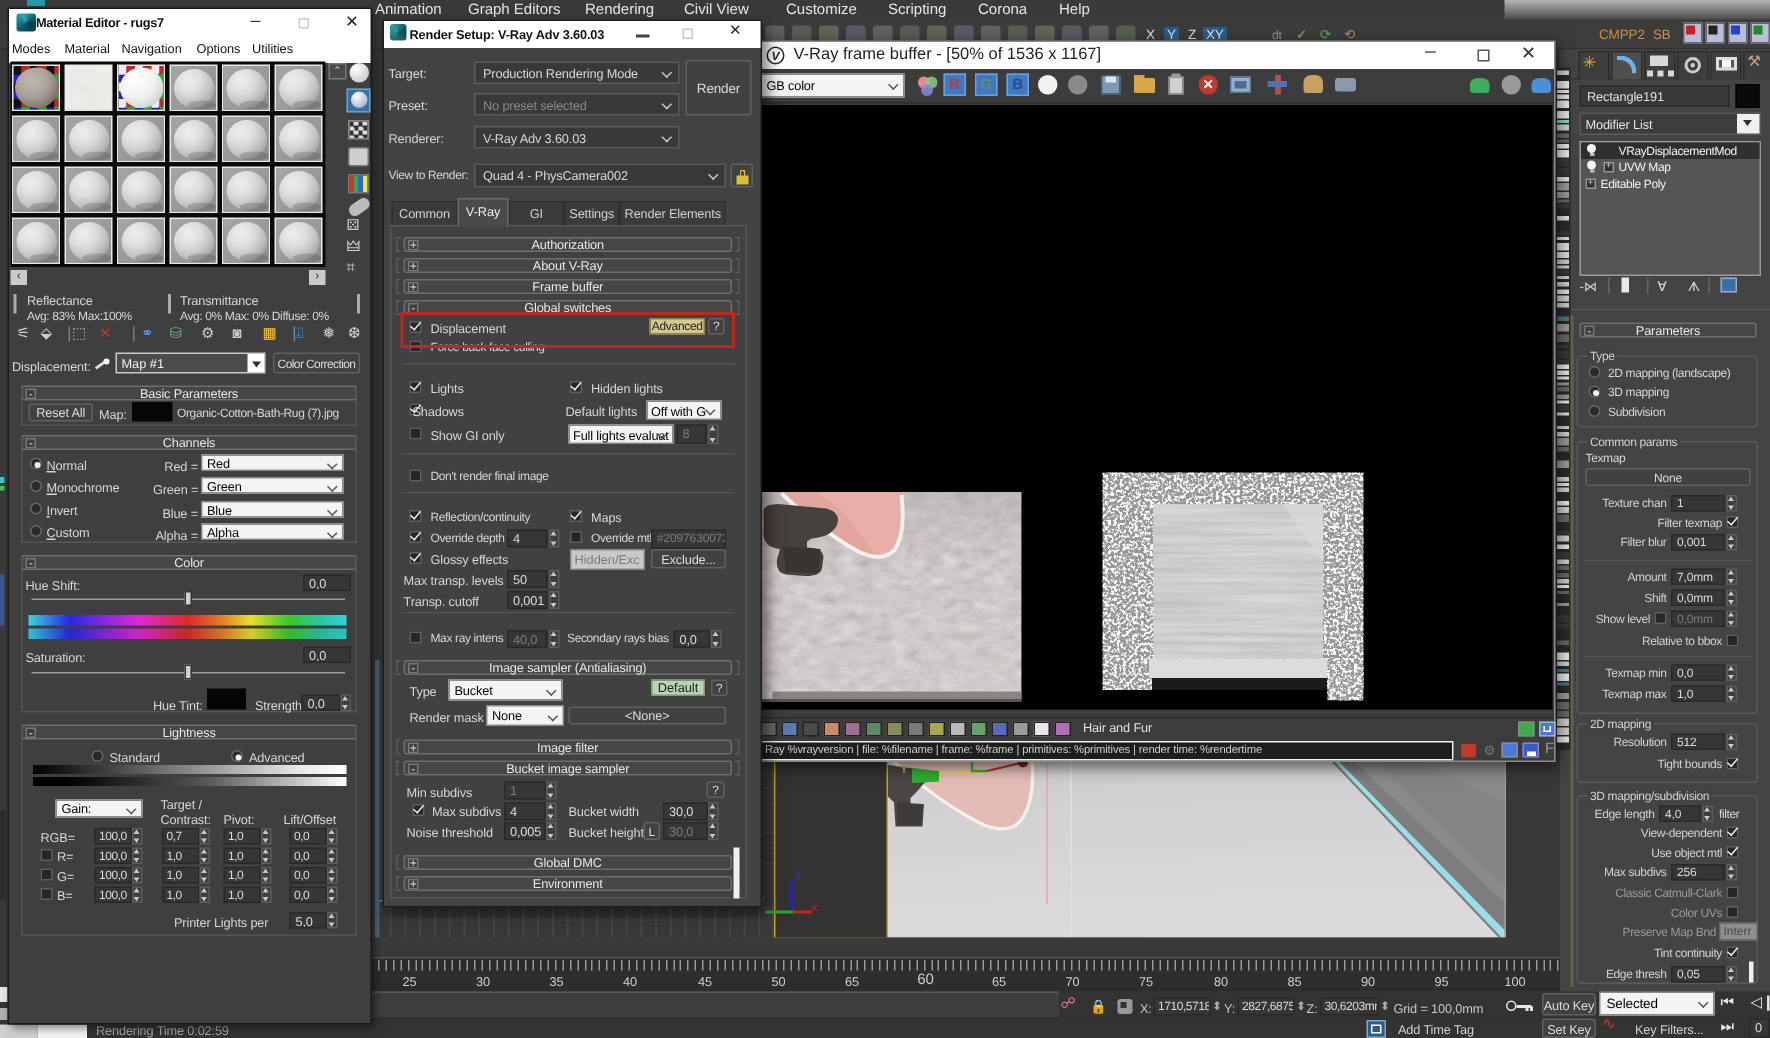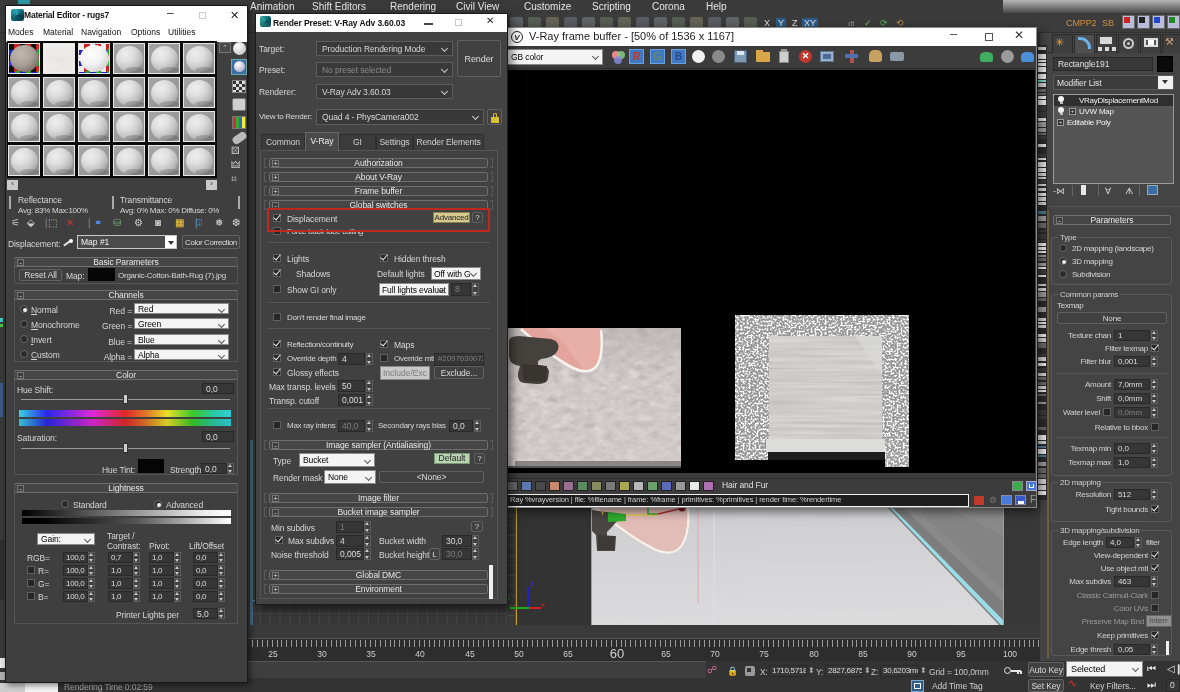--- a/index.html
+++ b/index.html
@@ -28,21 +28,21 @@
 .btn{position:absolute;background:#414141;border:1px solid #616161;border-radius:2px;color:#dcdcdc;
  font-size:8.5px;text-align:center;letter-spacing:-.1px}
 .rad{position:absolute;width:8px;height:8px;border-radius:50%;background:#2a2a2a;border:1px solid #696969}
 .rad.on:before{content:"";position:absolute;left:2px;top:2px;width:4px;height:4px;border-radius:50%;background:#f2f2f2}
 .hl{position:absolute;height:1px;background:#2c2c2c;border-bottom:1px solid #565656}
 .grp{position:absolute;border:1px solid #5a5a5a;border-radius:3px}
 .grp>span{position:absolute;left:6px;top:-5px;background:#434343;padding:0 2px;font-size:8px;letter-spacing:-.25px;color:#d0d0d0;white-space:nowrap}
 </style></head><body>
 <div class="a" style="left:0;top:0;width:1180px;height:14px;background:#3a3a3a"></div>
 <div class="t" style="left:250px;top:2px;font-size:10px;letter-spacing:0;color:#e6e6e6">Animation</div>
-<div class="t" style="left:312px;top:2px;font-size:10px;letter-spacing:0;color:#e6e6e6">Shift Editors</div>
+<div class="t" style="left:312px;top:2px;font-size:10px;letter-spacing:0;color:#e6e6e6">Graph Editors</div>
 <div class="t" style="left:390px;top:2px;font-size:10px;letter-spacing:0;color:#e6e6e6">Rendering</div>
 <div class="t" style="left:456px;top:2px;font-size:10px;letter-spacing:0;color:#e6e6e6">Civil View</div>
 <div class="t" style="left:524px;top:2px;font-size:10px;letter-spacing:0;color:#e6e6e6">Customize</div>
 <div class="t" style="left:592px;top:2px;font-size:10px;letter-spacing:0;color:#e6e6e6">Scripting</div>
 <div class="t" style="left:652px;top:2px;font-size:10px;letter-spacing:0;color:#e6e6e6">Corona</div>
 <div class="t" style="left:706px;top:2px;font-size:10px;letter-spacing:0;color:#e6e6e6">Help</div>
 <div class="a" style="left:1003px;top:0;width:177px;height:13px;background:linear-gradient(#b5b5b5,#4a4a4a)"></div>
 <div class="a" style="left:0;top:14px;width:1180px;height:19px;background:#3c3c3c;border-bottom:1px solid #303030"></div>
 <div class="a" style="left:510px;top:17px;width:13px;height:13px;background:#7f8a92;opacity:.5;border-radius:2px"></div>
 <div class="a" style="left:528px;top:17px;width:13px;height:13px;background:#6f7f6a;opacity:.5;border-radius:2px"></div>
@@ -299,21 +299,21 @@
 <div class="a" style="left:1166.1px;top:640px;width:1px;height:7px;background:#9a9a9a"></div>
 <div class="a" style="left:1171.0px;top:640px;width:1px;height:7px;background:#9a9a9a"></div>
 <div class="a" style="left:1175.9px;top:640px;width:1px;height:7px;background:#9a9a9a"></div>
 <div class="t" style="left:263px;top:649px;width:20px;text-align:center;font-size:8.5px;color:#cfcfcf">25</div>
 <div class="t" style="left:312px;top:649px;width:20px;text-align:center;font-size:8.5px;color:#cfcfcf">30</div>
 <div class="t" style="left:361px;top:649px;width:20px;text-align:center;font-size:8.5px;color:#cfcfcf">35</div>
 <div class="t" style="left:410px;top:649px;width:20px;text-align:center;font-size:8.5px;color:#cfcfcf">40</div>
 <div class="t" style="left:460px;top:649px;width:20px;text-align:center;font-size:8.5px;color:#cfcfcf">45</div>
 <div class="t" style="left:509px;top:649px;width:20px;text-align:center;font-size:8.5px;color:#cfcfcf">50</div>
 <div class="t" style="left:558px;top:649px;width:20px;text-align:center;font-size:8.5px;color:#cfcfcf">65</div>
-<div class="t" style="left:607px;top:649px;width:20px;text-align:center;font-size:13px;color:#cfcfcf">60</div>
+<div class="t" style="left:607px;top:649px;width:20px;text-align:center;font-size:10px;color:#cfcfcf">60</div>
 <div class="t" style="left:656px;top:649px;width:20px;text-align:center;font-size:8.5px;color:#cfcfcf">65</div>
 <div class="t" style="left:705px;top:649px;width:20px;text-align:center;font-size:8.5px;color:#cfcfcf">70</div>
 <div class="t" style="left:754px;top:649px;width:20px;text-align:center;font-size:8.5px;color:#cfcfcf">75</div>
 <div class="t" style="left:804px;top:649px;width:20px;text-align:center;font-size:8.5px;color:#cfcfcf">80</div>
 <div class="t" style="left:853px;top:649px;width:20px;text-align:center;font-size:8.5px;color:#cfcfcf">85</div>
 <div class="t" style="left:902px;top:649px;width:20px;text-align:center;font-size:8.5px;color:#cfcfcf">90</div>
 <div class="t" style="left:951px;top:649px;width:20px;text-align:center;font-size:8.5px;color:#cfcfcf">95</div>
 <div class="t" style="left:1000px;top:649px;width:20px;text-align:center;font-size:8.5px;color:#cfcfcf">100</div>
 <div class="t" style="left:1049px;top:649px;width:20px;text-align:center;font-size:8.5px;color:#cfcfcf">105</div>
 <div class="t" style="left:1099px;top:649px;width:20px;text-align:center;font-size:8.5px;color:#cfcfcf">110</div>
@@ -532,21 +532,21 @@
 <div class="t s8" style="left:1011px;top:357px;width:100px;text-align:right;color:#d2d2d2">Filter blur</div>
 <div class="spin " style="left:1114px;top:356px;width:36px;height:11px;font-size:8px;line-height:9px">0,001</div>
 <div class="ar" style="left:1151px;top:356px;height:11px"></div>
 <div class="hl" style="left:1056px;top:373px;width:112px"></div>
 <div class="t s8" style="left:1011px;top:380px;width:100px;text-align:right;color:#d2d2d2">Amount</div>
 <div class="spin " style="left:1114px;top:379px;width:36px;height:11px;font-size:8px;line-height:9px">7,0mm</div>
 <div class="ar" style="left:1151px;top:379px;height:11px"></div>
 <div class="t s8" style="left:1011px;top:394px;width:100px;text-align:right;color:#d2d2d2">Shift</div>
 <div class="spin " style="left:1114px;top:393px;width:36px;height:11px;font-size:8px;line-height:9px">0,0mm</div>
 <div class="ar" style="left:1151px;top:393px;height:11px"></div>
-<div class="t s8" style="left:1000px;top:408px;width:100px;text-align:right;color:#d2d2d2">Water level</div>
+<div class="t s8" style="left:1000px;top:408px;width:100px;text-align:right;color:#d2d2d2">Show level</div>
 <div class="chk" style="left:1103px;top:408px"></div>
 <div class="spin dis" style="left:1114px;top:407px;width:36px;height:11px;font-size:8px;line-height:9px">0,0mm</div>
 <div class="ar" style="left:1151px;top:407px;height:11px"></div>
 <div class="t s8" style="left:1048px;top:423px;width:100px;text-align:right;color:#d2d2d2">Relative to bbox</div>
 <div class="chk" style="left:1151px;top:423px"></div>
 <div class="hl" style="left:1056px;top:437px;width:112px"></div>
 <div class="t s8" style="left:1011px;top:444px;width:100px;text-align:right;color:#d2d2d2">Texmap min</div>
 <div class="spin " style="left:1114px;top:443px;width:36px;height:11px;font-size:8px;line-height:9px">0,0</div>
 <div class="ar" style="left:1151px;top:443px;height:11px"></div>
 <div class="t s8" style="left:1011px;top:458px;width:100px;text-align:right;color:#d2d2d2">Texmap max</div>
@@ -565,29 +565,29 @@
   </div>
 <div class="t s8" style="left:1003px;top:538px;width:100px;text-align:right;color:#d2d2d2">Edge length</div>
 <div class="spin " style="left:1106px;top:537px;width:28px;height:11px;font-size:8px;line-height:9px">4,0</div>
 <div class="ar" style="left:1135px;top:537px;height:11px"></div>
 <div class="t s8" style="left:1146px;top:538px">filter</div>
 <div class="t s8" style="left:1048px;top:551px;width:100px;text-align:right;color:#d2d2d2">View-dependent</div>
 <div class="chk on" style="left:1151px;top:551px"></div>
 <div class="t s8" style="left:1048px;top:564px;width:100px;text-align:right;color:#d2d2d2">Use object mtl</div>
 <div class="chk on" style="left:1151px;top:564px"></div>
 <div class="t s8" style="left:1011px;top:577px;width:100px;text-align:right;color:#d2d2d2">Max subdivs</div>
-<div class="spin " style="left:1114px;top:576px;width:36px;height:11px;font-size:8px;line-height:9px">463</div>
+<div class="spin " style="left:1114px;top:576px;width:36px;height:11px;font-size:8px;line-height:9px">256</div>
 <div class="ar" style="left:1151px;top:576px;height:11px"></div>
 <div class="t s8" style="left:1048px;top:591px;width:100px;text-align:right;color:#9a9a9a">Classic Catmull-Clark</div>
 <div class="chk" style="left:1151px;top:591px"></div>
 <div class="t s8" style="left:1048px;top:604px;width:100px;text-align:right;color:#9a9a9a">Color UVs</div>
 <div class="chk" style="left:1151px;top:604px"></div>
 <div class="t s8" style="left:1044px;top:617px;width:100px;text-align:right;color:#9a9a9a">Preserve Map Bnd</div>
 <div class="a" style="left:1146px;top:615px;width:26px;height:12px;background:#8f8f8f;border:1px solid #666;font-size:8px;color:#484848;padding-left:2px;line-height:10px">Interr</div>
-<div class="t s8" style="left:1048px;top:631px;width:100px;text-align:right;color:#d2d2d2">Keep primitives</div>
+<div class="t s8" style="left:1048px;top:631px;width:100px;text-align:right;color:#d2d2d2">Tint continuity</div>
 <div class="chk on" style="left:1151px;top:631px"></div>
 <div class="t s8" style="left:1011px;top:645px;width:100px;text-align:right;color:#d2d2d2">Edge thresh</div>
 <div class="spin " style="left:1114px;top:644px;width:36px;height:11px;font-size:8px;line-height:9px">0,05</div>
 <div class="ar" style="left:1151px;top:644px;height:11px"></div>
 <div class="a" style="left:1166px;top:641px;width:3px;height:14px;background:#f0f0f0"></div>
 <div class="a" style="left:505px;top:27px;width:532px;height:481px;background:#3c3c3c;border:1px solid #8a8a8a;box-shadow:2px 3px 10px rgba(0,0,0,.6)"></div>
 <div class="a" style="left:506px;top:28px;width:530px;height:18px;background:#fff"></div>
 <div class="a" style="left:511px;top:31px;width:12px;height:12px;border:1.5px solid #222;border-radius:50%;font-size:8px;line-height:11px;text-align:center;color:#222;font-style:italic;font-weight:bold">V</div>
 <div class="tb" style="left:529px;top:31px;font-size:11px;color:#222">V-Ray frame buffer - [50% of 1536 x 1167]</div>
 <div class="tb" style="left:950px;top:29px;font-size:13px;color:#444">–</div>
@@ -688,21 +688,21 @@
 <div class="a" style="left:974px;top:496px;width:10px;height:9px;background:#c0392b;border-radius:1px"></div>
 <div class="t" style="left:989px;top:495px;color:#777;font-size:9px">⚙</div>
 <div class="a" style="left:1001px;top:495px;width:11px;height:10px;background:#4a7ad8;border:1px solid #88a"></div>
 <div class="a" style="left:1015px;top:495px;width:11px;height:10px;background:#3a5ac8;border:1px solid #88a">
     <div class="a" style="left:2px;top:5px;width:6px;height:3px;background:#fff"></div>
   </div>
 <div class="t" style="left:1030px;top:495px;color:#9a9a9a;font-size:10px">F</div>
 <div class="a" style="left:255px;top:13px;width:253px;height:592px;background:#434343;border:1px solid #1c1c1c;box-shadow:3px 4px 10px rgba(0,0,0,.6)"></div>
 <div class="a" style="left:256px;top:14px;width:251px;height:18px;background:#fff"></div>
 <div class="a" style="left:260px;top:16px;width:11px;height:11px;background:conic-gradient(from 200deg,#1f6d6d,#2aa0a0,#0c4a5a,#1f6d6d);border-radius:2px"></div>
-<div class="tb" style="left:273px;top:18px;font-size:8.5px;font-weight:bold;letter-spacing:-.1px;color:#111">Render Preset: V-Ray Adv 3.60.03</div>
+<div class="tb" style="left:273px;top:18px;font-size:8.5px;font-weight:bold;letter-spacing:-.1px;color:#111">Render Setup: V-Ray Adv 3.60.03</div>
 <div class="a" style="left:424px;top:23px;width:9px;height:1.5px;background:#444"></div>
 <div class="a" style="left:455px;top:19px;width:7px;height:7px;border:1px solid #c6c6c6"></div>
 <div class="tb" style="left:486px;top:16px;font-size:10px;color:#222">✕</div>
 <div class="t" style="left:259px;top:44px">Target:</div>
 <div class="ddd" style="left:316px;top:41px;width:137px;height:15px;line-height:14px;padding-left:5px;color:#d8d8d8">Production Rendering Mode</div>
 <div class="t" style="left:259px;top:65px">Preset:</div>
 <div class="ddd" style="left:316px;top:62px;width:137px;height:15px;line-height:14px;padding-left:5px;color:#8a8a8a">No preset selected</div>
 <div class="t" style="left:259px;top:87px">Renderer:</div>
 <div class="ddd" style="left:316px;top:84px;width:137px;height:15px;line-height:14px;padding-left:5px;color:#d8d8d8">V-Ray Adv 3.60.03</div>
 <div class="btn" style="left:457px;top:40px;width:44px;height:37px;line-height:36px;font-size:9px">Render</div>
@@ -734,23 +734,23 @@
 <div class="t" style="left:287px;top:214px">Displacement</div>
 <div class="a" style="left:433px;top:212px;width:37px;height:11px;background:#d6c98e;border:1px solid #8a8050;color:#222;font-size:8px;text-align:center;line-height:9px;letter-spacing:-.2px">Advanced</div>
 <div class="btn" style="left:472px;top:212px;width:11px;height:11px;line-height:10px;font-size:8px">?</div>
 <div class="chk" style="left:273px;top:227px"></div>
 <div class="t s8" style="left:287px;top:227px">Force back face culling</div>
 <div class="a" style="left:267px;top:208px;width:223px;height:24px;border:2px solid #c0281e;z-index:5"></div>
 <div class="hl" style="left:268px;top:242px;width:222px"></div>
 <div class="chk on" style="left:273px;top:254px"></div>
 <div class="t" style="left:287px;top:254px">Lights</div>
 <div class="chk on" style="left:380px;top:254px"></div>
-<div class="t" style="left:394px;top:254px">Hidden thresh</div>
+<div class="t" style="left:394px;top:254px">Hidden lights</div>
 <div class="chk on" style="left:273px;top:269px"></div>
-<div class="t" style="left:296px;top:269px">Shadows</div>
+<div class="t" style="left:275px;top:269px">Shadows</div>
 <div class="t" style="left:377px;top:269px">Default lights</div>
 <div class="wdd" style="left:431px;top:267px;width:50px;height:13px;line-height:12px;padding-left:2px;font-size:8.5px">Off with G</div>
 <div class="chk" style="left:273px;top:285px"></div>
 <div class="t" style="left:287px;top:285px">Show GI only</div>
 <div class="wdd" style="left:379px;top:283px;width:70px;height:13px;line-height:12px;padding-left:2px;font-size:8.5px">Full lights evaluat</div>
 <div class="spin dis" style="left:451px;top:283px;width:20px;height:13px">8</div>
 <div class="ar" style="left:472px;top:283px;height:13px"></div>
 <div class="hl" style="left:268px;top:302px;width:222px"></div>
 <div class="chk" style="left:273px;top:313px"></div>
 <div class="t s8" style="left:287px;top:313px">Don't render final image</div>
@@ -761,21 +761,21 @@
 <div class="t" style="left:394px;top:340px">Maps</div>
 <div class="chk on" style="left:273px;top:354px"></div>
 <div class="t s8" style="left:287px;top:354px">Override depth</div>
 <div class="spin" style="left:338px;top:353px;width:27px;height:12px">4</div>
 <div class="ar" style="left:366px;top:353px;height:12px"></div>
 <div class="chk" style="left:380px;top:354px"></div>
 <div class="t s8" style="left:394px;top:354px">Override mtl</div>
 <div class="spin dis" style="left:434px;top:353px;width:50px;height:13px;font-size:8px">#2097630072</div>
 <div class="chk on" style="left:273px;top:368px"></div>
 <div class="t" style="left:287px;top:368px">Glossy effects</div>
-<div class="a" style="left:380px;top:366px;width:50px;height:14px;background:#c9c9c9;border:1px solid #888;color:#7a7a7a;font-size:8.5px;line-height:12px;padding-left:2px">Include/Exc</div>
+<div class="a" style="left:380px;top:366px;width:50px;height:14px;background:#c9c9c9;border:1px solid #888;color:#7a7a7a;font-size:8.5px;line-height:12px;padding-left:2px">Hidden/Exc</div>
 <div class="btn" style="left:434px;top:366px;width:50px;height:13px;line-height:12px;font-size:8.5px">Exclude...</div>
 <div class="t" style="left:269px;top:382px">Max transp. levels</div>
 <div class="spin" style="left:338px;top:380px;width:27px;height:12px">50</div>
 <div class="ar" style="left:366px;top:380px;height:12px"></div>
 <div class="t" style="left:269px;top:396px">Transp. cutoff</div>
 <div class="spin" style="left:338px;top:394px;width:27px;height:12px">0,001</div>
 <div class="ar" style="left:366px;top:394px;height:12px"></div>
 <div class="hl" style="left:268px;top:408px;width:222px"></div>
 <div class="chk" style="left:273px;top:421px"></div>
 <div class="t s8" style="left:287px;top:421px">Max ray intens</div>

